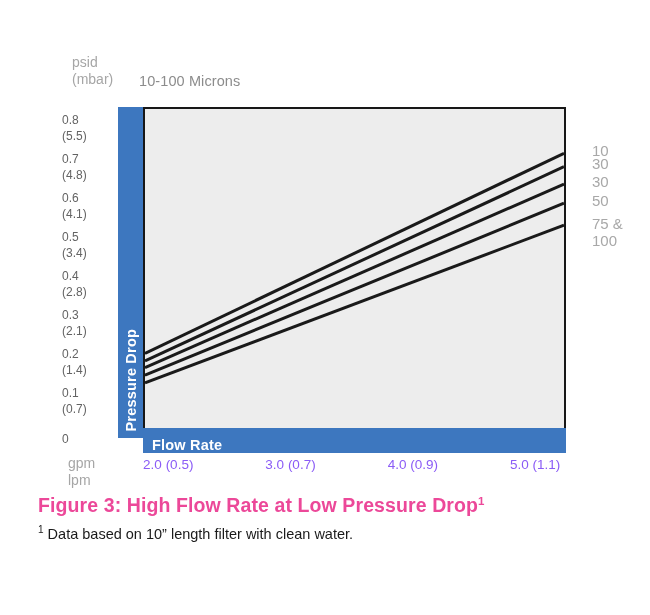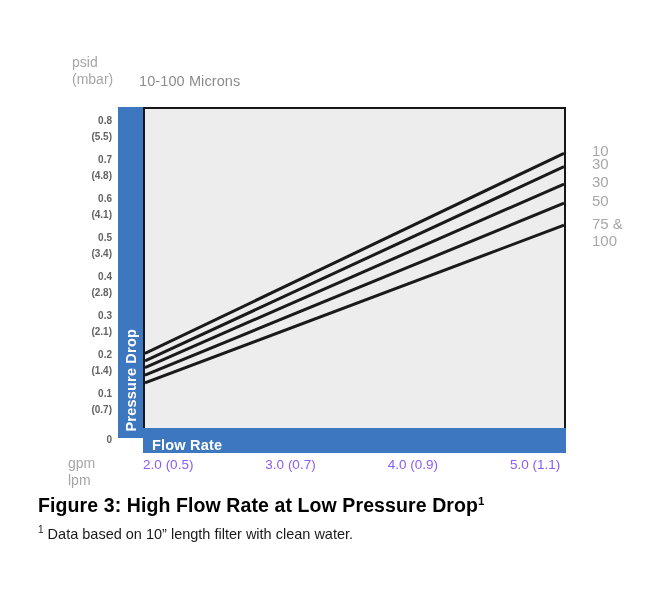--- a/index.html
+++ b/index.html
@@ -56,25 +56,24 @@
   #y-ticks {
     position: absolute;
     left: 62px;
     top: 100px;
     width: 50px;
     height: 340px;
   }
   .y-tick {
     position: absolute;
     width: 50px;
-    text-align: right;
+    text-align: left;
     color: #636363;
-    font-size: 10px;
+    font-size: 12px;
     line-height: 15.5px;
-    font-weight: bold;
   }
   .y-tick .v1 { display: block; }
   .y-tick .v2 { display: block; }
 
   
   #pressure-drop-band {
     position: absolute;
     left: 118px;
     top: 107px;
     width: 26px;
@@ -176,21 +175,21 @@
     font-size: 13.5px;
     white-space: nowrap;
   }
 
   
   #caption {
     position: absolute;
     left: 38px;
     top: 494px;
     font-size: 19.5px;
-    color: #000000;
+    color: #ec4899;
     font-weight: bold;
     letter-spacing: 0.1px;
     white-space: nowrap;
   }
   #caption sup {
     font-size: 11.5px;
     font-weight: bold;
     vertical-align: super;
   }
   #footnote {

